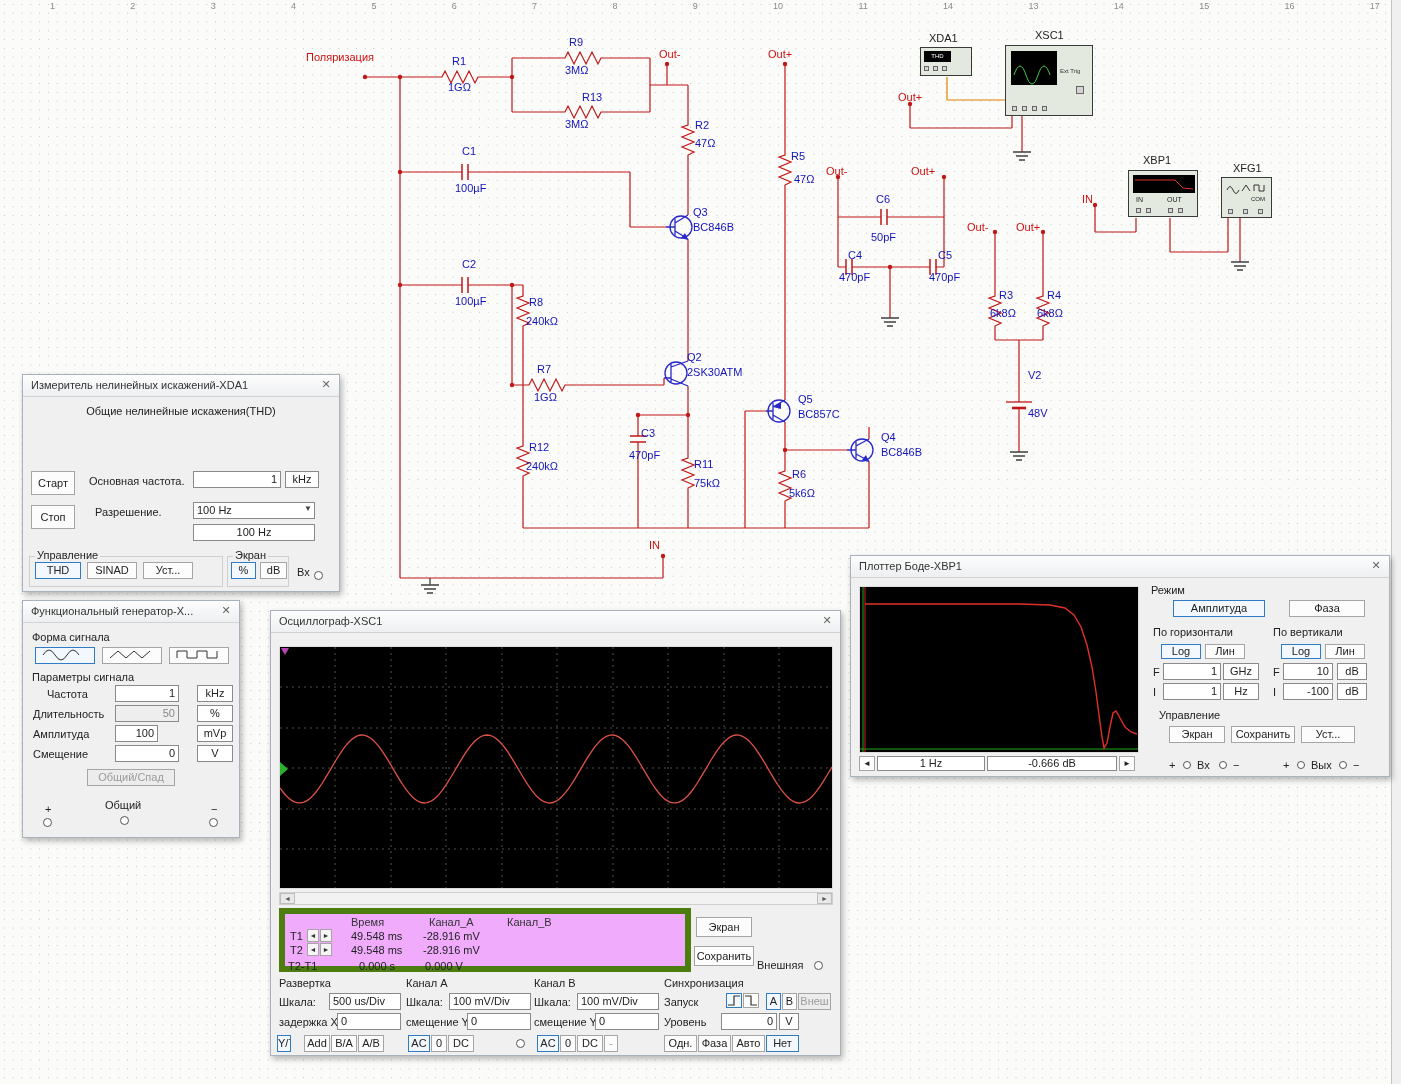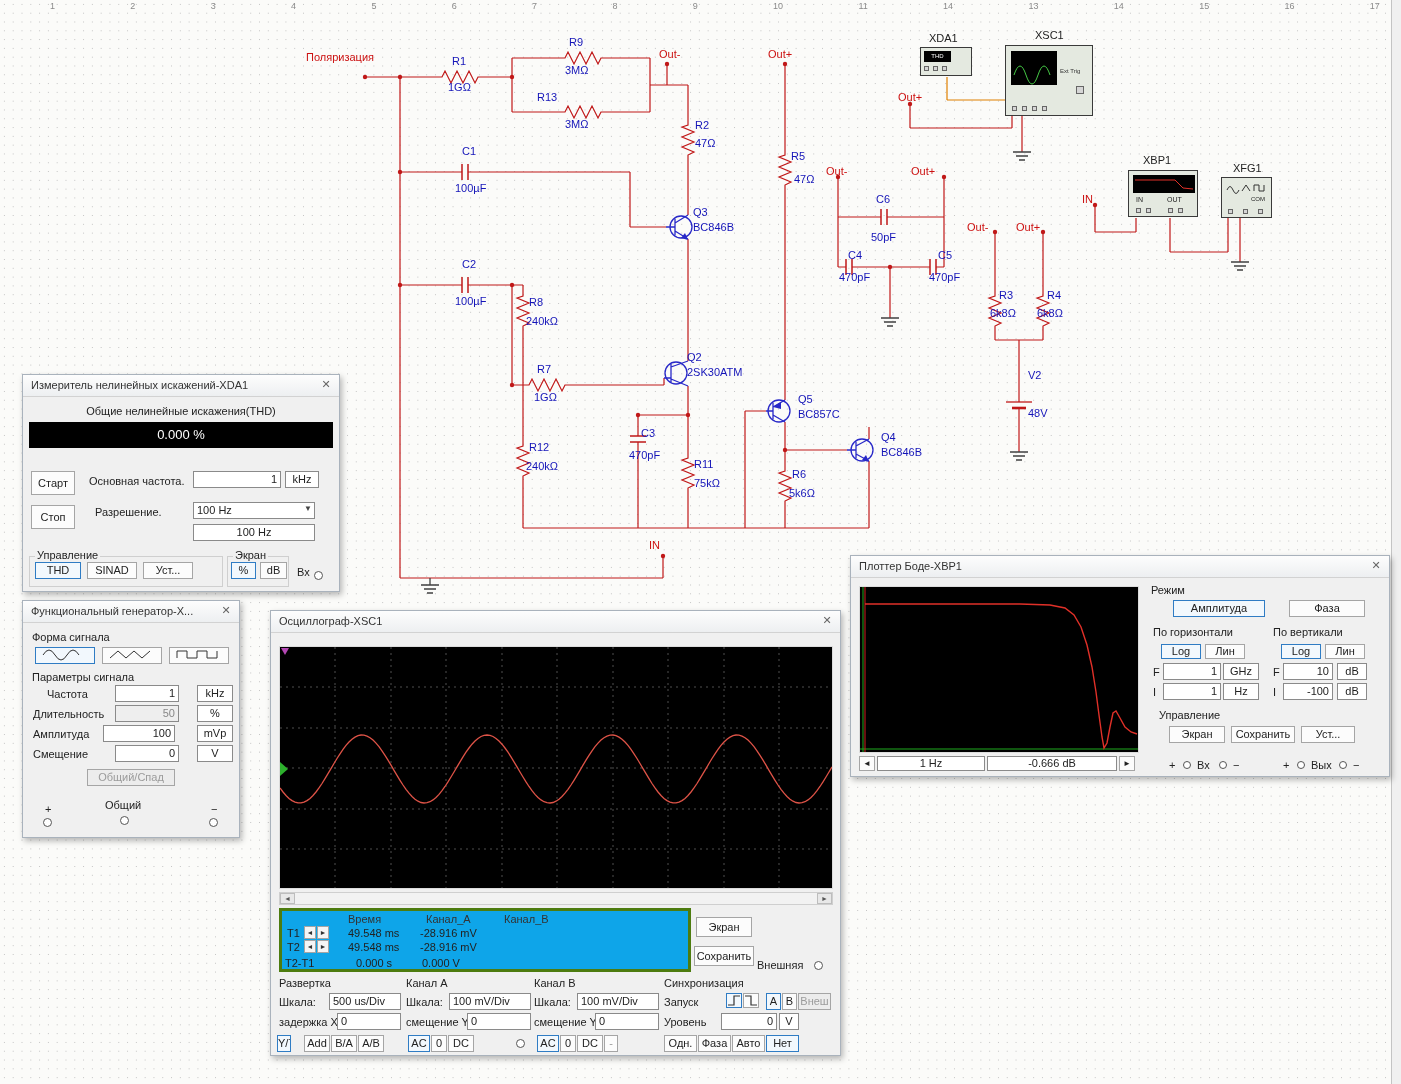--- a/index.html
+++ b/index.html
@@ -214,21 +214,21 @@
  <div class="lbl net" style="left:911px;top:165px">Out+</div>
  <div class="lbl net" style="left:967px;top:221px">Out-</div>
  <div class="lbl net" style="left:1016px;top:221px">Out+</div>
  <div class="lbl net" style="left:1082px;top:193px">IN</div>
  <div class="lbl net" style="left:649px;top:539px">IN</div>
 
  <div class="lbl comp" style="left:452px;top:55px">R1</div>
  <div class="lbl comp" style="left:448px;top:81px">1GΩ</div>
  <div class="lbl comp" style="left:569px;top:36px">R9</div>
  <div class="lbl comp" style="left:565px;top:64px">3MΩ</div>
- <div class="lbl comp" style="left:537px;top:91px">R13</div>
+ <div class="lbl comp" style="left:582px;top:91px">R13</div>
  <div class="lbl comp" style="left:565px;top:118px">3MΩ</div>
  <div class="lbl comp" style="left:695px;top:119px">R2</div>
  <div class="lbl comp" style="left:695px;top:137px">47Ω</div>
  <div class="lbl comp" style="left:791px;top:150px">R5</div>
  <div class="lbl comp" style="left:794px;top:173px">47Ω</div>
  <div class="lbl comp" style="left:462px;top:145px">C1</div>
  <div class="lbl comp" style="left:455px;top:182px">100µF</div>
  <div class="lbl comp" style="left:462px;top:258px">C2</div>
  <div class="lbl comp" style="left:455px;top:295px">100µF</div>
  <div class="lbl comp" style="left:529px;top:296px">R8</div>
@@ -268,21 +268,20 @@
  <div class="lbl ilabel" style="left:1035px;top:29px">XSC1</div>
  <div class="lbl ilabel" style="left:1143px;top:154px">XBP1</div>
  <div class="lbl ilabel" style="left:1233px;top:162px">XFG1</div>
 
  <div class="win" style="left:22px;top:374px;width:318px;height:218px">
   <div class="tb">
    <span class="t">Измеритель нелинейных искажений-XDA1</span>
    <span class="x">✕</span>
   </div>
   <div class="slbl" style="left:0;top:30px;width:100%;text-align:center">Общие нелинейные искажения(THD)</div>
-  <div class="blk" style="left:6px;top:47px;width:304px;height:26px;font-size:13px;text-align:center;line-height:26px">0.000 %</div>
   <div class="btn" style="left:8px;top:96px;width:44px;height:24px;line-height:22px">Старт</div>
   <div class="btn" style="left:8px;top:130px;width:44px;height:24px;line-height:22px">Стоп</div>
   <div class="slbl" style="left:66px;top:100px">Основная частота.</div>
   <div class="inp" style="left:170px;top:96px;width:88px;text-align:right">1</div>
   <div class="inp ctr" style="left:262px;top:96px;width:34px">kHz</div>
   <div class="slbl" style="left:72px;top:131px">Разрешение.</div>
   <div class="inp" style="left:170px;top:127px;width:122px">
    <span>100 Hz</span>
    <span style="position:absolute;right:2px;top:1px;font-size:8px;color:#444">▼</span>
   </div>
@@ -322,21 +321,21 @@
         </svg>
   </div>
   <div class="slbl" style="left:9px;top:70px">Параметры сигнала</div>
   <div class="slbl" style="left:24px;top:87px">Частота</div>
   <div class="inp" style="left:92px;top:84px;width:64px;text-align:right">1</div>
   <div class="inp ctr" style="left:174px;top:84px;width:36px">kHz</div>
   <div class="slbl" style="left:10px;top:107px">Длительность</div>
   <div class="inp dis" style="left:92px;top:104px;width:64px;text-align:right">50</div>
   <div class="inp ctr" style="left:174px;top:104px;width:36px">%</div>
   <div class="slbl" style="left:10px;top:127px">Амплитуда</div>
-  <div class="inp" style="left:80px;top:124px;width:72px;text-align:right">100</div>
+  <div class="inp" style="left:92px;top:124px;width:43px;text-align:right">100</div>
   <div class="inp ctr" style="left:174px;top:124px;width:36px">mVp</div>
   <div class="slbl" style="left:10px;top:147px">Смещение</div>
   <div class="inp" style="left:92px;top:144px;width:64px;text-align:right">0</div>
   <div class="inp ctr" style="left:174px;top:144px;width:36px">V</div>
   <div class="btn dis" style="left:64px;top:168px;width:88px;background:#ececec">Общий/Спад</div>
   <div class="slbl" style="left:22px;top:202px">+</div>
   <div class="slbl" style="left:82px;top:198px">Общий</div>
   <div class="slbl" style="left:188px;top:202px">−</div>
   <div class="circ" style="left:20px;top:217px"></div>
   <div class="circ" style="left:97px;top:215px"></div>
@@ -368,21 +367,21 @@
     </g>
     <polygon points="1,1 9,1 5,8" fill="#b447b4"></polygon>
     <polygon points="0,115 8,122 0,129" fill="#2db02d"></polygon>
     <polyline fill="none" stroke-width="1.3" points="0,140.9 3,145.0 6,148.5 9,151.4 12,153.6 15,155.1 18,155.9 21,155.9 24,155.1 27,153.6 30,151.4 33,148.5 36,145.0 39,140.9 42,136.5 45,131.7 48,126.7 51,121.6 54,116.5 57,111.5 60,106.8 63,102.4 66,98.4 69,95.0 72,92.2 75,90.1 78,88.7 81,88.0 84,88.2 87,89.1 90,90.7 93,93.1 96,96.1 99,99.7 102,103.8 105,108.3 108,113.1 111,118.2 114,123.3 117,128.4 120,133.3 123,138.0 126,142.3 129,146.2 132,149.5 135,152.2 138,154.2 141,155.5 144,156.0 147,155.7 150,154.7 153,152.9 156,150.5 159,147.4 162,143.7 165,139.5 168,134.9 171,130.0 174,125.0 177,119.9 180,114.8 183,109.9 186,105.2 189,101.0 192,97.2 195,94.0 198,91.4 201,89.5 204,88.4 207,88.0 210,88.4 213,89.5 216,91.4 219,94.0 222,97.2 225,101.0 228,105.2 231,109.9 234,114.8 237,119.9 240,125.0 243,130.0 246,134.9 249,139.5 252,143.7 255,147.4 258,150.5 261,152.9 264,154.7 267,155.7 270,156.0 273,155.5 276,154.2 279,152.2 282,149.5 285,146.2 288,142.3 291,138.0 294,133.3 297,128.4 300,123.3 303,118.2 306,113.1 309,108.3 312,103.8 315,99.7 318,96.1 321,93.1 324,90.7 327,89.1 330,88.2 333,88.0 336,88.7 339,90.1 342,92.2 345,95.0 348,98.4 351,102.4 354,106.8 357,111.5 360,116.5 363,121.6 366,126.7 369,131.7 372,136.5 375,140.9 378,145.0 381,148.5 384,151.4 387,153.6 390,155.1 393,155.9 396,155.9 399,155.1 402,153.6 405,151.4 408,148.5 411,145.0 414,140.9 417,136.5 420,131.7 423,126.7 426,121.6 429,116.5 432,111.5 435,106.8 438,102.4 441,98.4 444,95.0 447,92.2 450,90.1 453,88.7 456,88.0 459,88.2 462,89.1 465,90.7 468,93.1 471,96.1 474,99.7 477,103.8 480,108.3 483,113.1 486,118.2 489,123.3 492,128.4 495,133.3 498,138.0 501,142.3 504,146.2 507,149.5 510,152.2 513,154.2 516,155.5 519,156.0 522,155.7 525,154.7 528,152.9 531,150.5 534,147.4 537,143.7 540,139.5 543,134.9 546,130.0 549,125.0 552,119.9" stroke="#de5347"></polyline>
    </svg>
   </div>
   <div class="sbar" style="left:8px;top:281px;width:554px;height:13px">
    <div class="sbtn" style="left:0;top:0">◄</div>
    <div class="sbtn" style="right:0;top:0">►</div>
   </div>
-  <div style="position:absolute;left:8px;top:297px;width:412px;height:64px;background:#0ea5e9;border:3px solid #4d7c0f">
+  <div style="position:absolute;left:8px;top:297px;width:412px;height:64px;background:#f0abfc;border:6px solid #4d7c0f">
    <span class="slbl" style="left:66px;top:2px;color:#333">Время</span>
    <span class="slbl" style="left:144px;top:2px;color:#333">Канал_A</span>
    <span class="slbl" style="left:222px;top:2px;color:#333">Канал_B</span>
    <span class="slbl" style="left:5px;top:16px">T1</span>
    <div class="spin" style="left:22px;top:15px">◄</div>
    <div class="spin" style="left:35px;top:15px">►</div>
    <span class="slbl" style="left:66px;top:16px">49.548 ms</span>
    <span class="slbl" style="left:138px;top:16px">-28.916 mV</span>
    <span class="slbl" style="left:5px;top:30px">T2</span>
    <div class="spin" style="left:22px;top:29px">◄</div>

